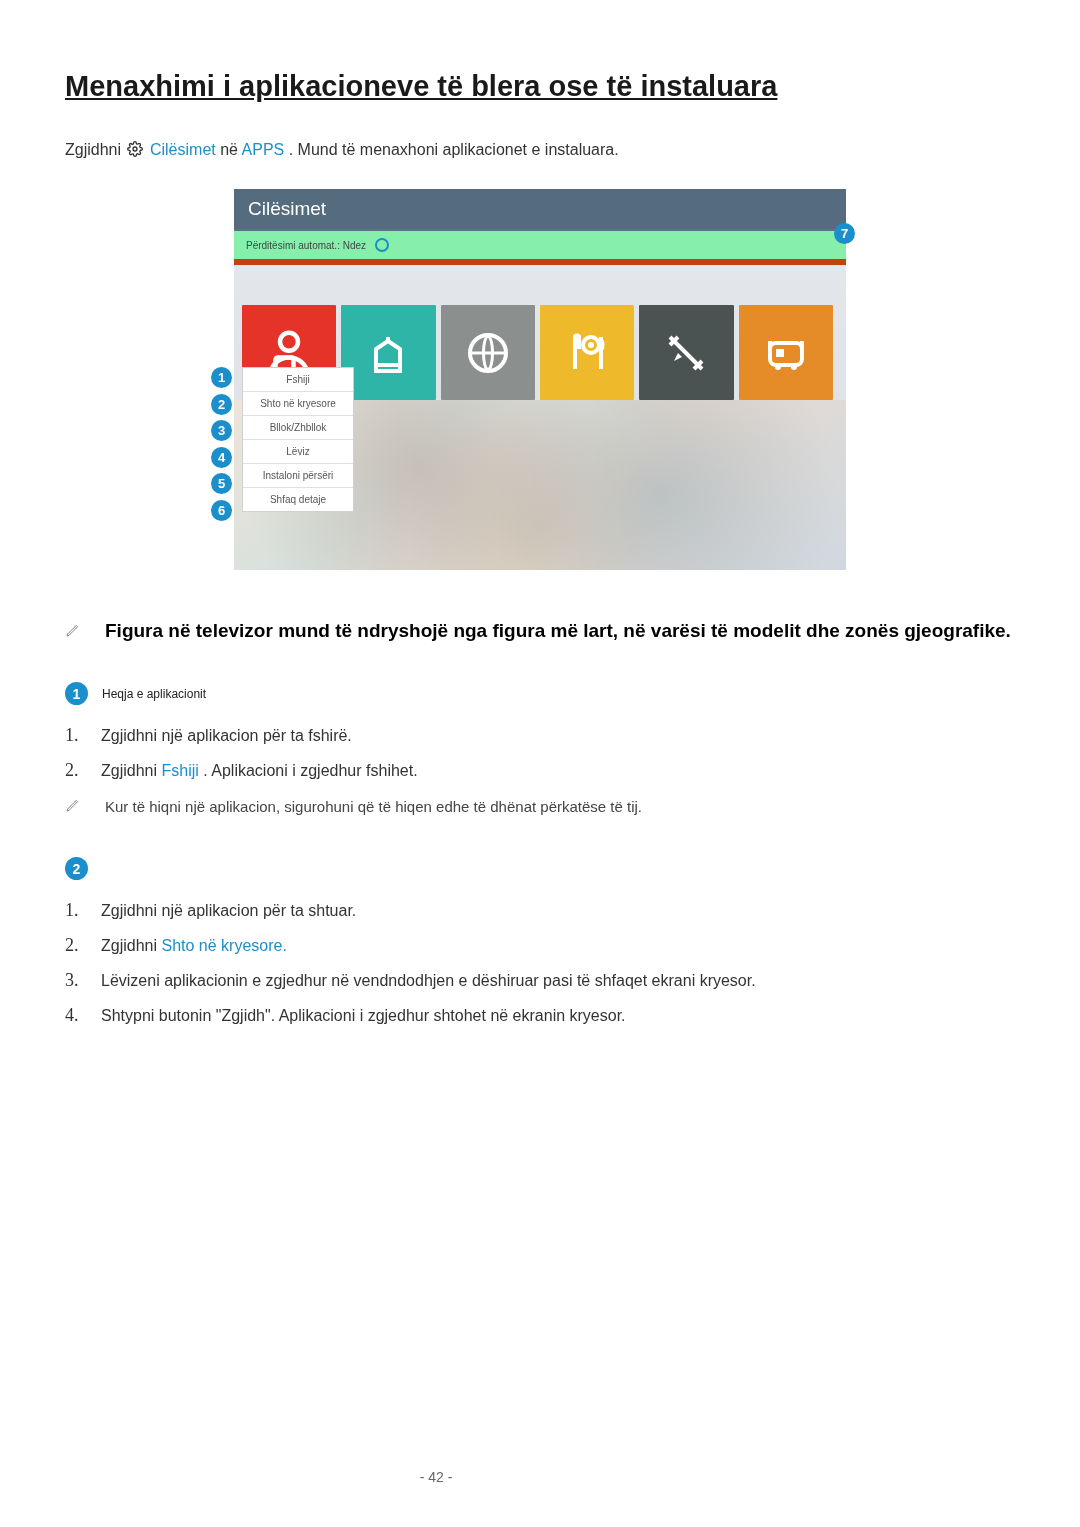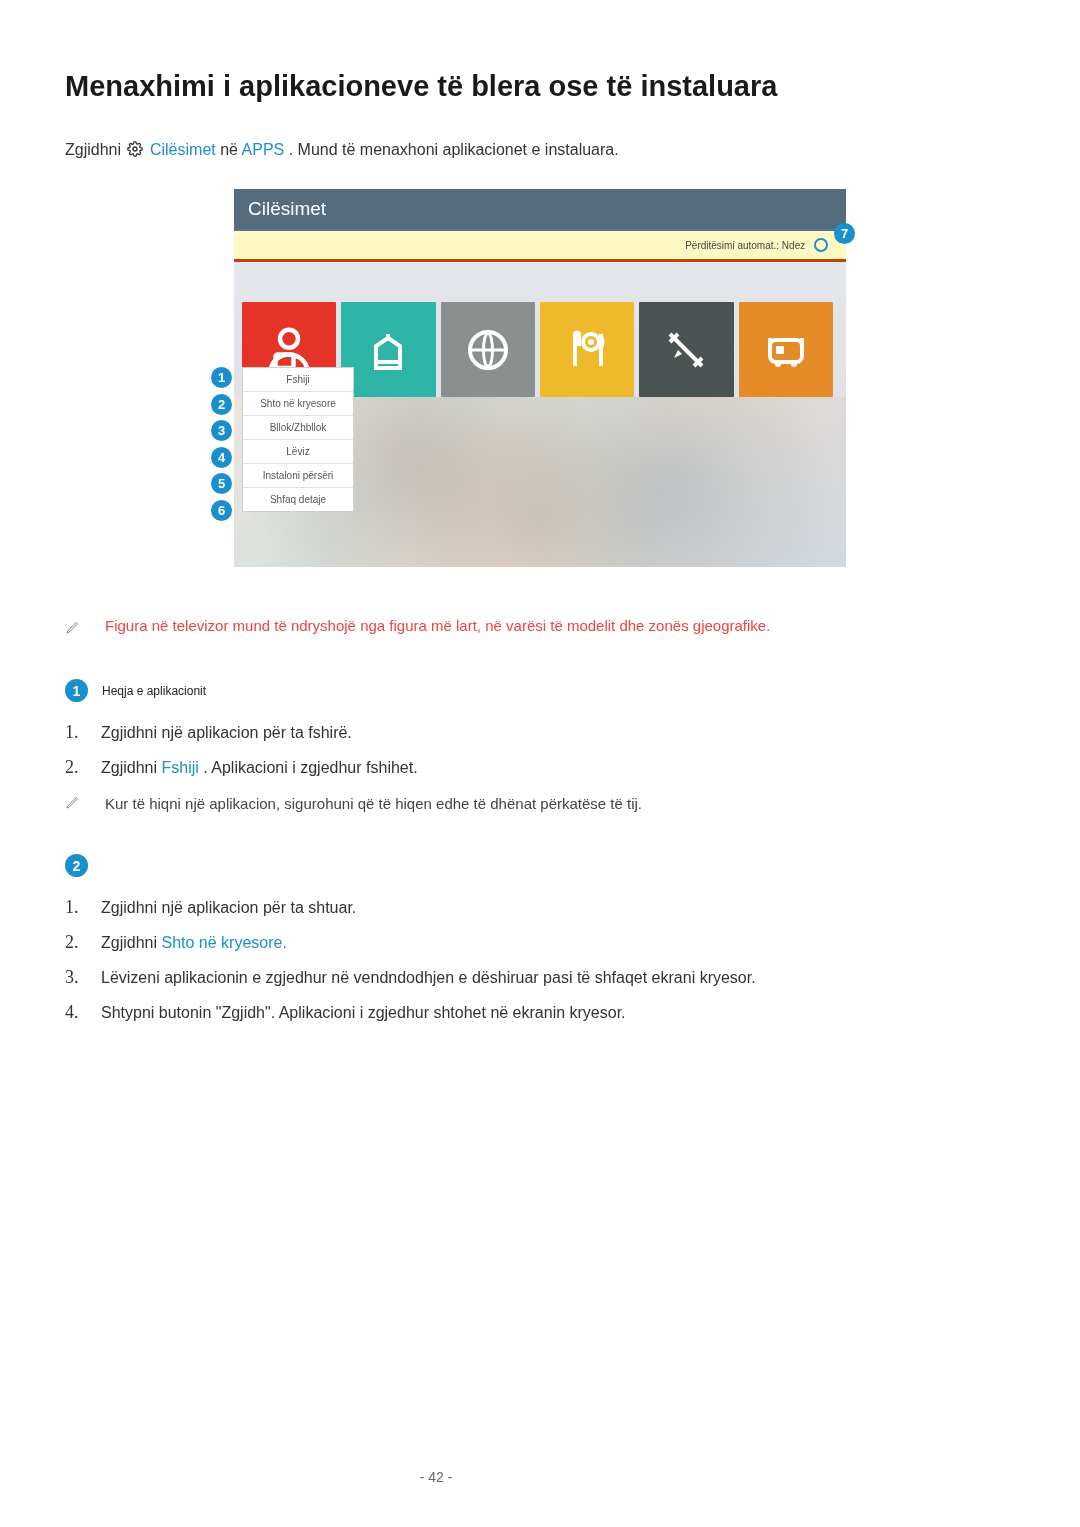--- a/index.html
+++ b/index.html
@@ -1,24 +1,24 @@
 <!DOCTYPE html>
 <html><head>
   <meta charset="utf-8">
   <style>
     * { margin: 0; padding: 0; box-sizing: border-box; }
     body { font-family: Arial, sans-serif; width: 1080px; height: 1527px; background: #fff; color: #333; }
     .page { padding: 70px 65px 0 65px; }
-    .title { font-size: 29px; font-weight: 600; color: #1a1a1a; margin-bottom: 38px; }
+    .title { font-size: 29px; font-weight: 600; color: #1a1a1a; margin-bottom: 38px; text-decoration: underline; }
     .intro { font-size: 16px; color: #333; margin-bottom: 28px; }
     .gear-inline { display: inline-block; vertical-align: middle; margin: 0 2px; }
     .link { color: #1a8fcc; }
     .screenshot { width: 612px; margin: 0 auto 50px auto; position: relative; }
     .titlebar { background: #546c7e; color: #fff; padding: 9px 14px; font-size: 19px; font-weight: 300; border-bottom: 2px solid #5a7384; }
-    .header-row { background: #fef9c3; text-align: right; padding: 7px 12px; font-size: 10px; color: #444; border-bottom: 3px solid #c2410c; position: relative; }
+    .header-row { background: #86efac; padding: 7px 12px; font-size: 10px; color: #444; border-bottom: 6px solid #c2410c; position: relative; }
     .auto-update-label { display: inline-block; vertical-align: middle; }
     .toggle-ring { display: inline-block; vertical-align: middle; width: 14px; height: 14px; border: 2px solid #1a8fcc; border-radius: 50%; margin: 0 6px; position: relative; }
     .toggle-ring::after { content: ""; position: absolute; right: -4px; top: 0; width: 8px; height: 8px; background: rgba(0,0,0,0.0); border-radius: 50%; }
     .tiles-wrap { background: linear-gradient(#e3e7eb, #dfe3e7); padding: 40px 0 0 0; }
     .tiles-row { display: flex; padding: 0 8px; }
     .tile { width: 95px; height: 95px; margin-right: 5px; display:flex; align-items:center; justify-content:center; border-radius: 1px; }
     .tile-red { background: #e5332a; }
     .tile-teal { background: #2fb5a7; }
     .tile-gray { background: #8b8f8d; }
     .tile-yellow { background: #eeb92a; }
@@ -28,21 +28,21 @@
     .blur-area .blobs { width: 100%; height: 100%; background: radial-gradient(circle at 30% 40%, rgba(180,160,150,0.5), transparent 40%), radial-gradient(circle at 70% 55%, rgba(150,170,180,0.5), transparent 40%), radial-gradient(circle at 50% 75%, rgba(200,190,170,0.5), transparent 40%); }
     .dropdown { position: absolute; left: 8px; top: 178px; width: 112px; background: #fff; border: 1px solid #d0d0d0; }
     .dropdown-item { font-size: 10px; text-align: center; padding: 6px 4px; border-bottom: 1px solid #e0e0e0; color: #555; }
     .dropdown-item:last-child { border-bottom: none; }
     .badge-col { position: absolute; left: -23px; top: 178px; }
     .badge { width: 21px; height: 21px; background: #1a8fcc; color: #fff; border-radius: 50%; font-size: 13px; font-weight: 700; display: flex; align-items: center; justify-content: center; margin-bottom: 5.5px; }
     .badge-7-wrap { position: absolute; right: -9px; top: 34px; }
     .badge-7 { width: 21px; height: 21px; background: #1a8fcc; color: #fff; border-radius: 50%; font-size: 13px; font-weight: 700; display: flex; align-items: center; justify-content: center; }
     .note-row { display: flex; align-items: flex-start; margin: 0 0 30px 0; }
     .pencil-icon { margin-right: 24px; margin-top: 2px; flex-shrink: 0; }
-    .note-text { font-size: 15px; color: #ef4444; }
+    .note-text { font-size: 19px; color: #000000; font-weight: bold; }
     .section { margin: 40px 0 24px 0; }
     .section-head { display: flex; align-items: center; margin-bottom: 20px; }
     .section-badge { width: 23px; height: 23px; background: #1a8fcc; color: #fff; border-radius: 50%; font-size: 14px; font-weight: 700; display: flex; align-items: center; justify-content: center; margin-right: 14px; flex-shrink: 0; }
     .section-title { font-size: 12px; color: #222; }
     .ol { list-style: none; padding-left: 0; }
     .ol-item { display: flex; align-items: flex-start; margin-bottom: 14px; }
     .ol-num { font-size: 18px; color: #333; width: 36px; flex-shrink: 0; font-family: Georgia, serif; }
     .ol-text { font-size: 16px; color: #333; padding-top: 2px; }
     .ol-note { display: flex; align-items: center; margin-top: 4px; margin-bottom: 14px; }
     .ol-note .pencil-icon { margin-left: 0; margin-right: 24px; }

